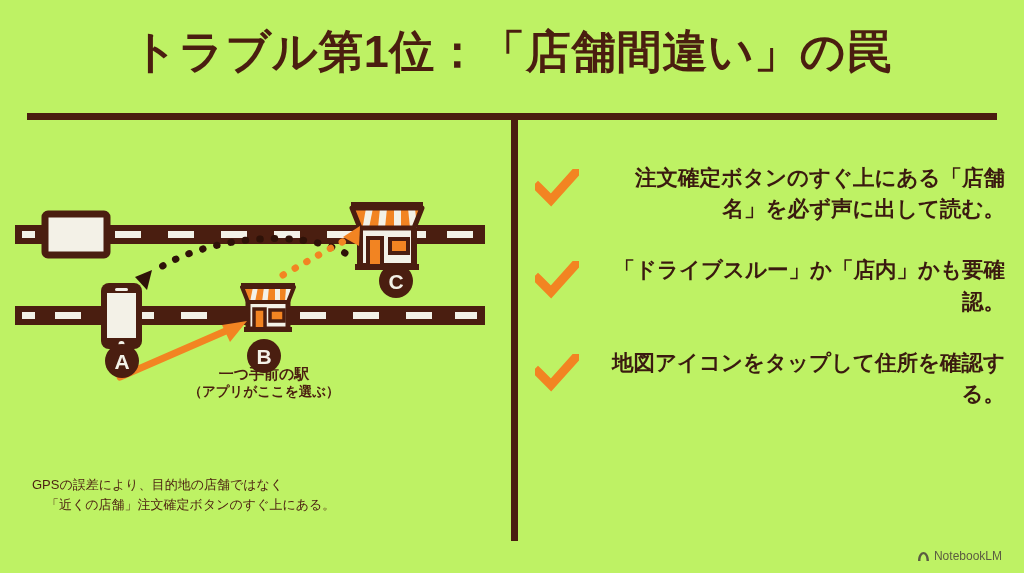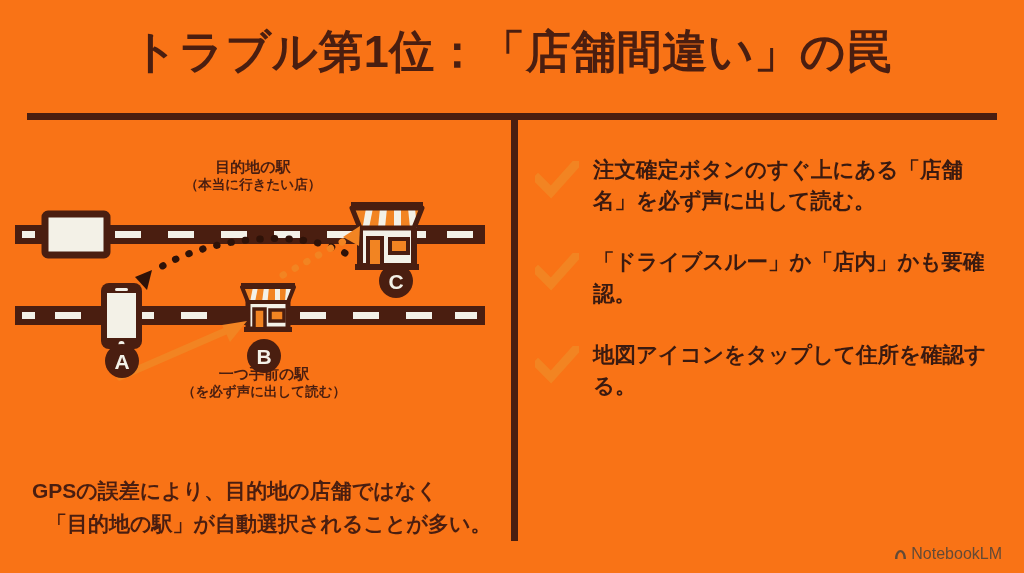--- a/index.html
+++ b/index.html
@@ -11,21 +11,21 @@
     height: 573px;
     background: #f3f1e7;
     font-family: "Liberation Sans", "DejaVu Sans", sans-serif;
     overflow: hidden;
     position: relative;
     color: #45180d;
   }
   #slide {
     position: absolute;
     inset: 0;
-    background: #f97316;
+    background: #bef264;
   }
 
   
   #title {
     position: absolute;
     top: 22px;
     left: 0;
     width: 1024px;
     text-align: center;
     font-size: 45px;
@@ -76,34 +76,35 @@
 
   #label-dest   { left: 253px; top: 38px; transform: translateX(-50%); }
   #label-a      { left: 122px; top: 245px; transform: translateX(-50%); }
   #label-b      { left: 264px; top: 245px; transform: translateX(-50%); }
 
   #caption {
     position: absolute;
     left: 32px;
     top: 355px;
     width: 460px;
-    font-size: 21px;
-    font-weight: 700;
+    font-size: 13px;
+    font-weight: 400;
     line-height: 1.55;
     color: #4a1e10;
   }
   #caption .cl { display: block; }
   #caption .cl2 { display: block; padding-left: 14px; }
 
   
   #checklist {
     position: absolute;
     left: 535px;
-    top: 155px;
+    top: 163px;
     width: 470px;
+    text-align: right;
   }
   .check-item {
     display: flex;
     align-items: flex-start;
     margin-bottom: 30px;
   }
   .check-mark {
     flex: 0 0 auto;
     width: 44px;
     height: 38px;
@@ -121,21 +122,21 @@
 
   
   #watermark {
     position: absolute;
     right: 22px;
     bottom: 10px;
     display: flex;
     align-items: center;
     gap: 4px;
     color: #4a433c;
-    font-size: 16px;
+    font-size: 12px;
     opacity: 0.85;
   }
   #watermark svg { display: block; }
 </style>
 </head>
 <body>
 
 <div id="slide">
 
   <div id="title">トラブル第1位：「店舗間違い」の罠</div>
@@ -250,34 +251,30 @@
       <g>
         <circle cx="264" cy="236" r="17" fill="#4a1e10"></circle>
         <text x="264" y="244" text-anchor="middle" font-family="Liberation Sans, sans-serif" font-size="21" font-weight="700" fill="#f3f1e7">B</text>
       </g>
       <g>
         <circle cx="396" cy="161" r="17" fill="#4a1e10"></circle>
         <text x="396" y="169" text-anchor="middle" font-family="Liberation Sans, sans-serif" font-size="21" font-weight="700" fill="#f3f1e7">C</text>
       </g>
     </svg>
 
-    <div class="diag-label" id="label-dest">
-      <span class="main">目的地の駅</span>
-      <span class="sub">（本当に行きたい店）</span>
-    </div>
 
 
     <div class="diag-label" id="label-b">
       <span class="main">一つ手前の駅</span>
-      <span class="sub">（を必ず声に出して読む）</span>
+      <span class="sub">（アプリがここを選ぶ）</span>
     </div>
 
     <div id="caption">
       <span class="cl">GPSの誤差により、目的地の店舗ではなく</span>
-      <span class="cl2">「目的地の駅」が自動選択されることが多い。</span>
+      <span class="cl2">「近くの店舗」注文確定ボタンのすぐ上にある。</span>
     </div>
   </div>
 
   <div id="checklist">
 
     <div class="check-item">
       <span class="check-mark">
         <svg width="44" height="38" viewBox="0 0 44 38">
           <path d="M3,18 L16,31 L41,3" fill="none" stroke="#f28422" stroke-width="9" stroke-linecap="square" stroke-linejoin="miter"></path>
         </svg>

